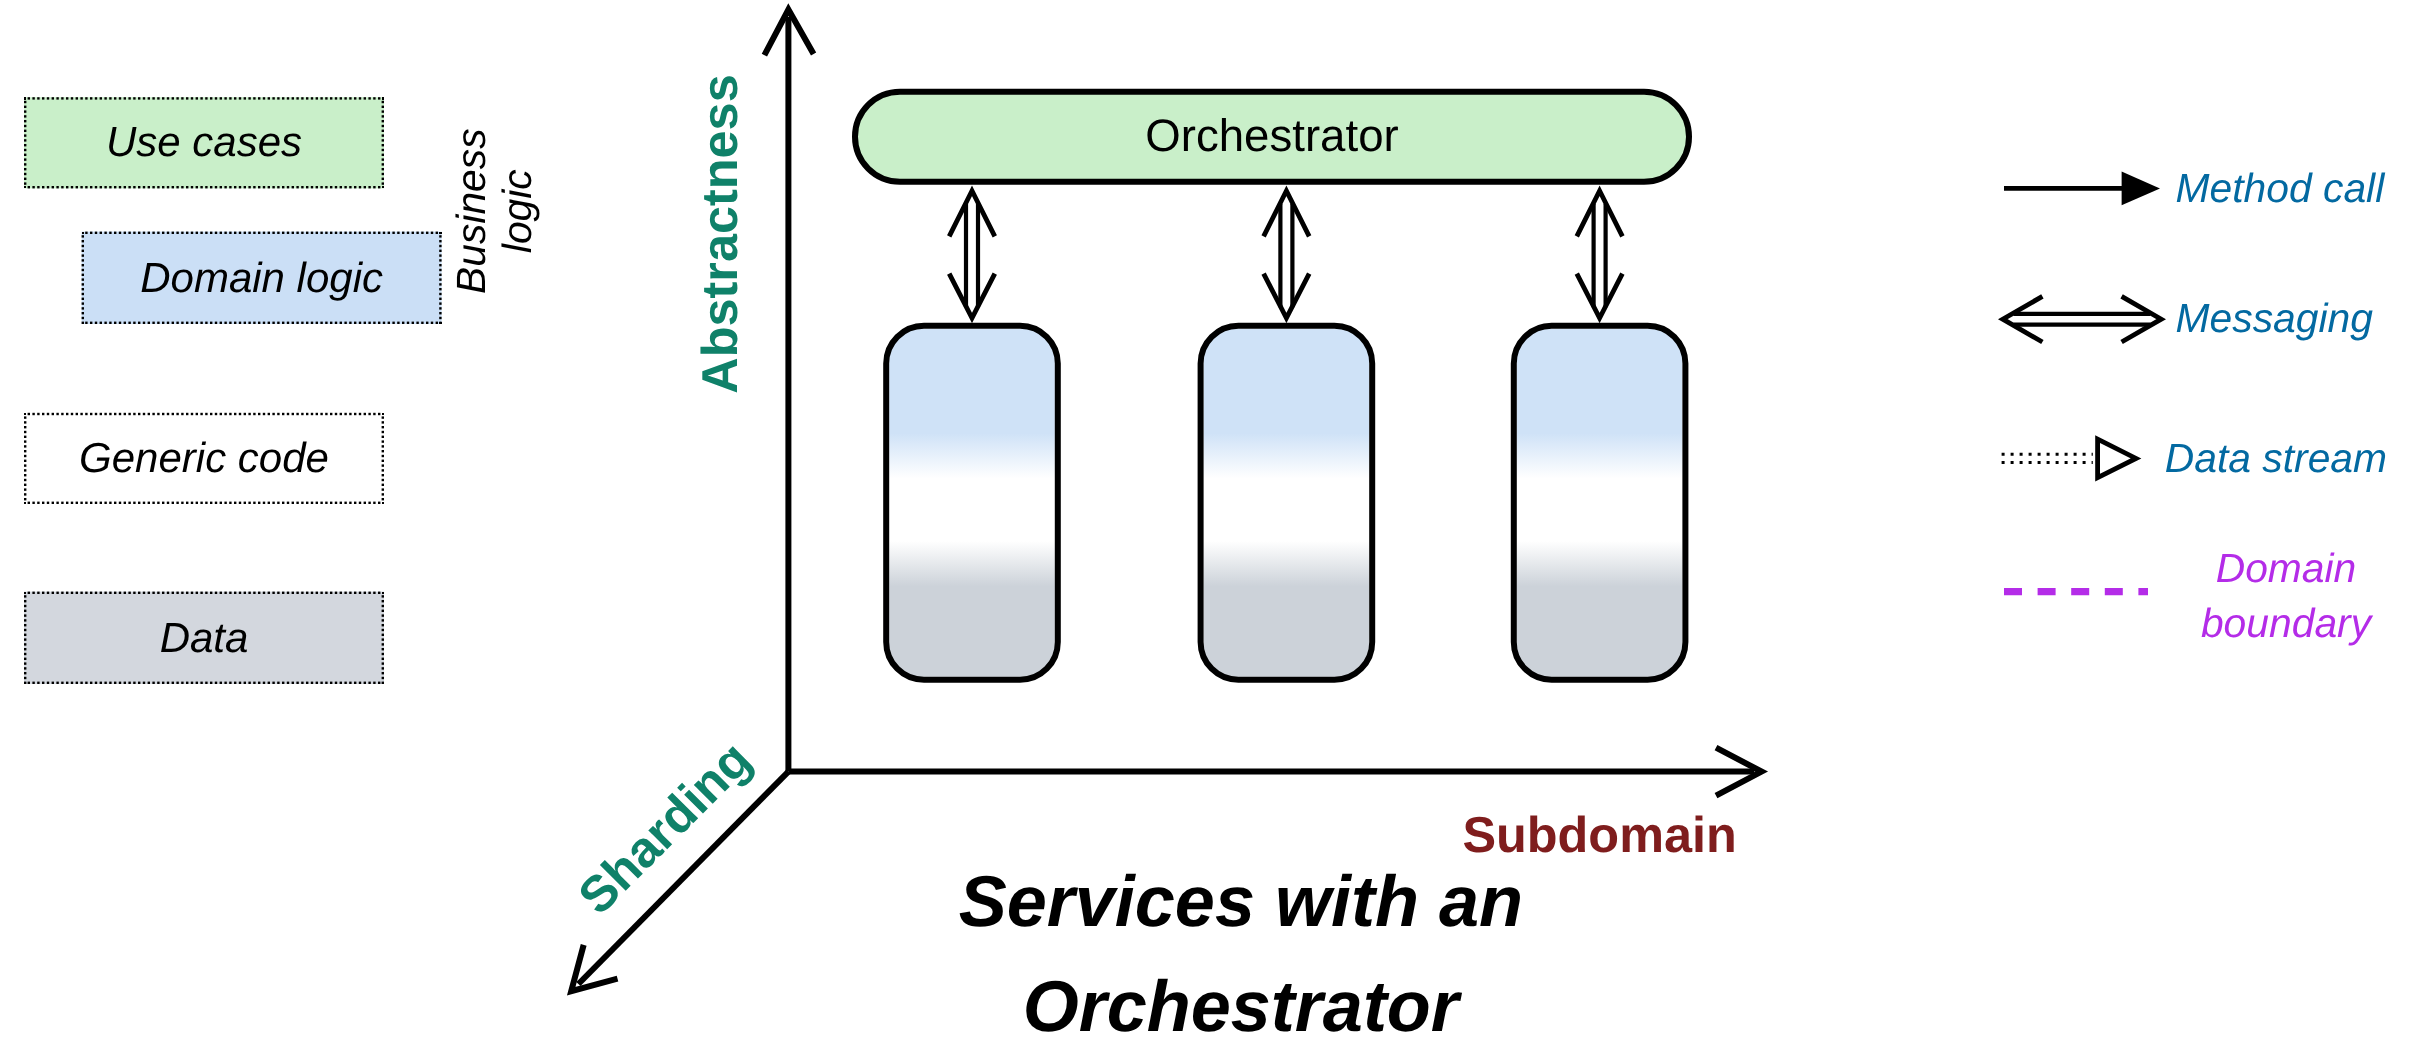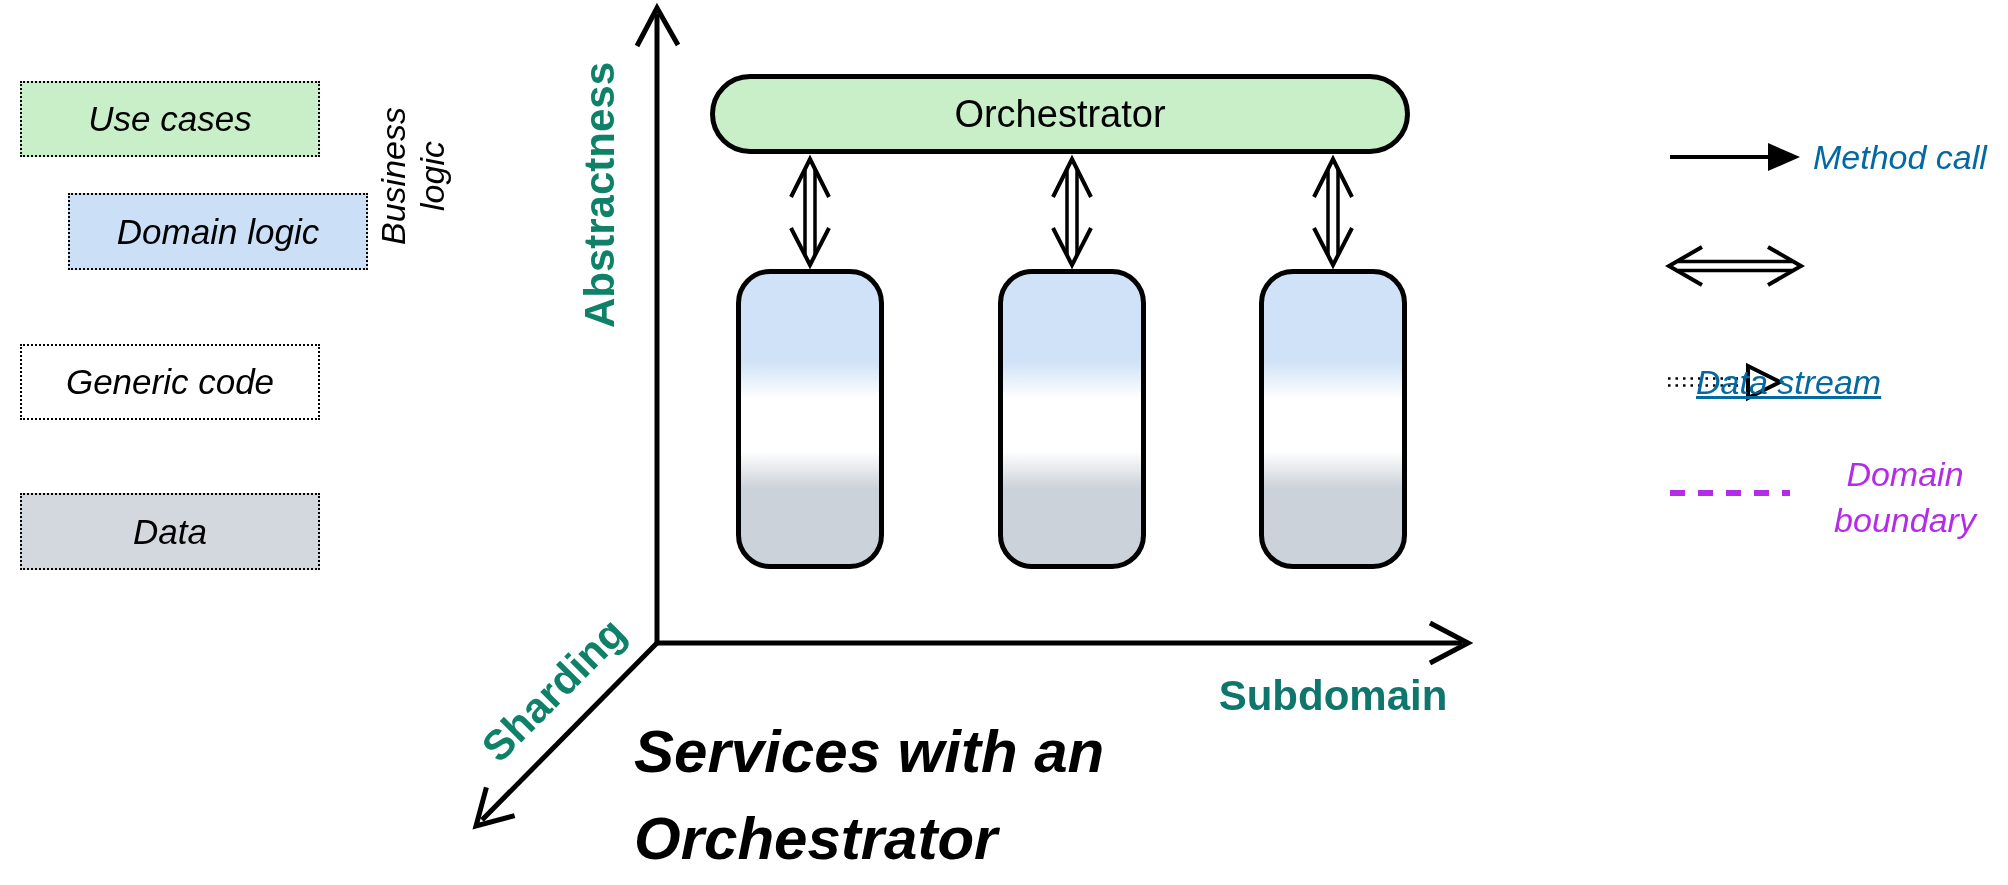--- a/index.html
+++ b/index.html
@@ -24,21 +24,21 @@
            border-radius:34px;box-sizing:border-box;
            background:linear-gradient(180deg,#cfe2f7 0%,#cfe2f7 30%,#ffffff 43%,#ffffff 61%,#ccd2d9 74%,#ccd2d9 100%);}
 
   
   .axis-label{position:absolute;font-weight:bold;font-size:42px;white-space:nowrap;}
   .axis-y{left:600px;top:195px;transform:translate(-50%,-50%) rotate(-90deg);}
   .axis-x{left:1333px;top:696px;transform:translate(-50%,-50%);}
   .axis-z{left:554px;top:690px;transform:translate(-50%,-50%) rotate(-45deg);}
 
   
-  .title{position:absolute;left:634px;top:708px;width:800px;text-align:left;
+  .title{position:absolute;left:634px;top:708px;width:800px;text-align:center;
          font-weight:bold;font-style:italic;font-size:60px;line-height:1.45;color:#000;}
 
   
   .rlg-label{position:absolute;left:1813px;height:48px;display:flex;align-items:center;
              font-style:italic;font-size:34px;color:#0369a1;white-space:nowrap;}
   .rlg-boundary{position:absolute;left:1800px;top:452px;width:210px;text-align:center;
                 font-style:italic;font-size:34px;line-height:1.35;}
 </style>
 </head>
 <body>
@@ -98,21 +98,21 @@
 
   <div class="orchestrator" style="background-color: rgb(201, 239, 201);">
     <span>Orchestrator</span>
   </div>
 
   <div class="service" style="left:736px;"></div>
   <div class="service" style="left:998px;"></div>
   <div class="service" style="left:1259px;"></div>
 
   <div class="axis-label axis-y" style="color: rgb(15, 129, 105);">Abstractness</div>
-  <div class="axis-label axis-x" style="color: #0f766e;">Subdomain</div>
+  <div class="axis-label axis-x" style="color: #7f1d1d;">Subdomain</div>
   <div class="axis-label axis-z" style="color: rgb(15, 129, 105);">Sharding</div>
 
   <div class="title">
     <div>Services with an</div>
     <div>Orchestrator</div>
   </div>
 
   <svg class="overlay" viewBox="0 0 2008 885">
 
     <g>
@@ -130,19 +130,20 @@
     <g>
       <line x1="1668" y1="378.5" x2="1744" y2="378.5" stroke="#000" stroke-width="2.5" stroke-dasharray="2.5 5"></line>
       <line x1="1668" y1="385.5" x2="1744" y2="385.5" stroke="#000" stroke-width="2.5" stroke-dasharray="2.5 5"></line>
       <polygon points="1748,366 1780,382 1748,398" fill="#ffffff" stroke="#000" stroke-width="4"></polygon>
     </g>
 
     <line x1="1670" y1="493" x2="1790" y2="493" stroke="#b42ce8" stroke-width="6" stroke-dasharray="15 13" style="stroke: rgb(180, 44, 232);"></line>
   </svg>
 
   <div class="rlg-label" style="top:133px;">Method call</div>
-  <div class="rlg-label" style="top:358px;left:1696px;text-decoration:underline;">Data stream</div>
+  <div class="rlg-label" style="top:242px;">Messaging</div>
+  <div class="rlg-label" style="top:358px;left:1804px;">Data stream</div>
   <div class="rlg-boundary" style="color: rgb(180, 44, 232);">
     <div>Domain</div>
     <div>boundary</div>
   </div>
 
 </div>
 
 </body></html>

